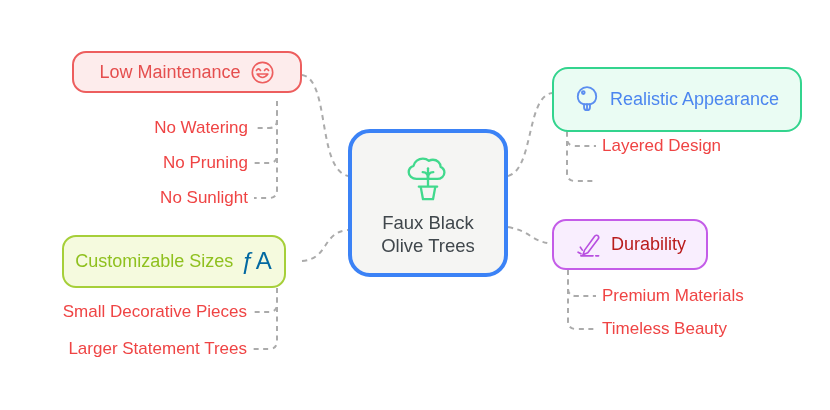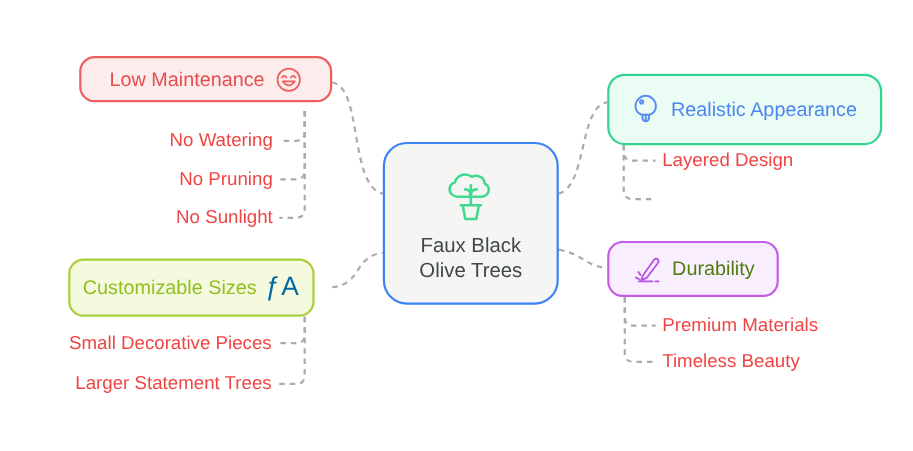--- a/index.html
+++ b/index.html
@@ -19,30 +19,30 @@
   .box .label{font-size:18px;}
   .box svg{flex:0 0 auto;display:block;}
 
   .box.low{left:72px;top:51px;width:230px;height:42px;border-radius:14px;
     border-color:#ed5e5e;background:#fdecec;color:#e54e4e;gap:9px;}
   .box.custom{left:62px;top:235px;width:224px;height:53px;border-radius:14px;
     border-color:#a6cf39;background:#f5fade;color:#8fc01e;gap:8px;}
   .box.real{left:552px;top:67px;width:250px;height:65px;border-radius:16px;
     border-color:#33d48e;background:#eafcf3;color:#4c86ef;gap:11px;}
   .box.dura{left:552px;top:219px;width:156px;height:51px;border-radius:14px;
-    border-color:#c45ce8;background:#f9eefe;color:#4d7c0f;gap:8px;}
+    border-color:#c45ce8;background:#f9eefe;color:#b91c1c;gap:8px;}
 
   .fa-icon{
     font-size:24px;line-height:1;color:#0369a1;position:relative;top:-1px;
     letter-spacing:1px;
   }
 
   .center-node{
     position:absolute;left:348px;top:129px;width:160px;height:148px;
-    border:2px solid #3b82f6;border-radius:22px;background:#f5f5f3;
+    border:4px solid #3b82f6;border-radius:22px;background:#f5f5f3;
     box-sizing:border-box;display:flex;flex-direction:column;
     align-items:center;justify-content:center;gap:7px;
   }
   .center-title{text-align:center;font-size:18.5px;line-height:23px;color:#40474c;}
 
   .child{
     position:absolute;font-size:17px;line-height:24px;color:#ef4444;
     white-space:nowrap;
   }
   .child.ra{text-align:right;}

